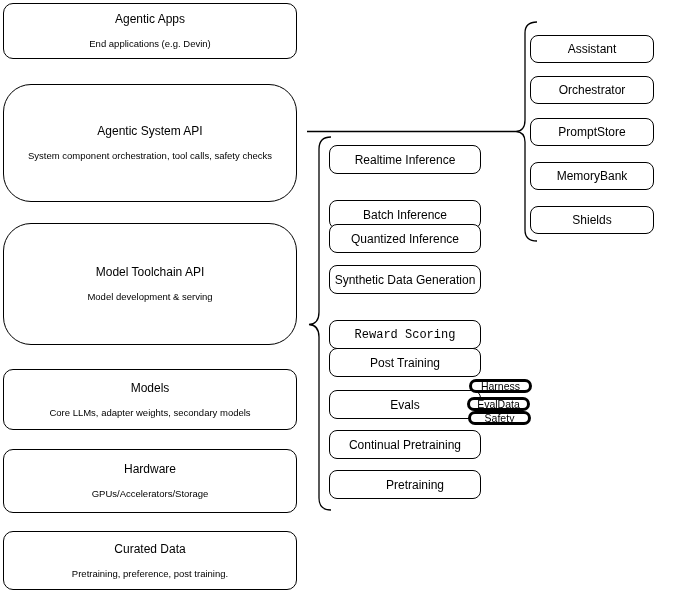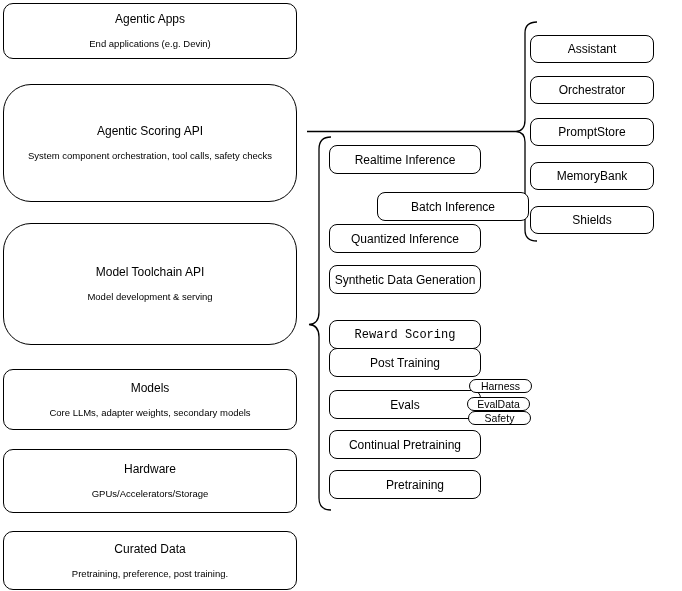--- a/index.html
+++ b/index.html
@@ -12,44 +12,44 @@
     border:1px solid #000;display:flex;flex-direction:column;
     align-items:center;justify-content:center;text-align:center;
   }
   .left{left:3px;width:294px;border-radius:10px;gap:12px;padding:0 10px;}
   .left.lg{border-radius:28px;}
   .t{font-size:12px;line-height:14px;}
   .s{font-size:9.5px;line-height:12px;}
   .mid{left:329px;width:152px;height:29px;border-radius:8px;font-size:12px;}
   .right{left:530px;width:124px;height:28px;border-radius:8px;font-size:12px;}
   .oval{
-    position:absolute;box-sizing:border-box;background:#ffffff;border:1px solid #000000;
+    position:absolute;box-sizing:border-box;background:#ffffff;border:3px solid #000000;
     border-radius:8px;height:14px;display:flex;align-items:center;justify-content:center;
-    font-size:10.5px;line-height:12px;
+    font-size:10.5px;line-height:12px;text-decoration:underline;
   }
   svg.links{position:absolute;left:0;top:0;pointer-events:none;}
 </style>
 </head>
 <body>
 
 <div class="stage">
 
   <svg class="links" width="682" height="591" viewBox="0 0 682 591">
     <path d="M 307 131.5 L 516 131.5" fill="none" stroke="#000" stroke-width="1.3"></path>
     <path d="M 537 22 Q 525 22 525 33 L 525 120 Q 525 131 516 131.5 Q 525 132 525 142 L 525 230 Q 525 241 537 241" fill="none" stroke="#000" stroke-width="1.3"></path>
     <path d="M 331 137 Q 319 137 319 149 L 319 312 Q 319 324 309 324.5 Q 319 325 319 337 L 319 498 Q 319 510 331 510" fill="none" stroke="#000" stroke-width="1.3"></path>
   </svg>
 
   <div class="node left" style="top:3px;height:56px;">
     <div class="t">Agentic Apps</div>
     <div class="s">End applications (e.g. Devin)</div>
   </div>
 
   <div class="node left lg" style="top:84px;height:118px;">
-    <div class="t">Agentic Scoring API</div>
+    <div class="t">Agentic System API</div>
     <div class="s">System component orchestration, tool calls, safety checks</div>
   </div>
 
   <div class="node left lg" style="top:223px;height:122px;">
     <div class="t">Model Toolchain API</div>
     <div class="s">Model development &amp; serving</div>
   </div>
 
   <div class="node left" style="top:369px;height:61px;">
     <div class="t">Models</div>
@@ -62,21 +62,21 @@
   </div>
 
   <div class="node left" style="top:531px;height:59px;">
     <div class="t">Curated Data</div>
     <div class="s">Pretraining, preference, post training.</div>
   </div>
 
   <div class="node mid" style="top:145px;">
     <span>Realtime Inference</span>
   </div>
-  <div class="node mid" style="top:192px;margin-left:48px;">
+  <div class="node mid" style="top:200px;">
     <span>Batch Inference</span>
   </div>
   <div class="node mid" style="top:224px;">
     <span>Quantized Inference</span>
   </div>
   <div class="node mid" style="top:265px;">
     <span>Synthetic Data Generation</span>
   </div>
   <div class="node mid" style="top:320px;font-family:Liberation Mono, monospace;">
     <span>Reward Scoring</span>

